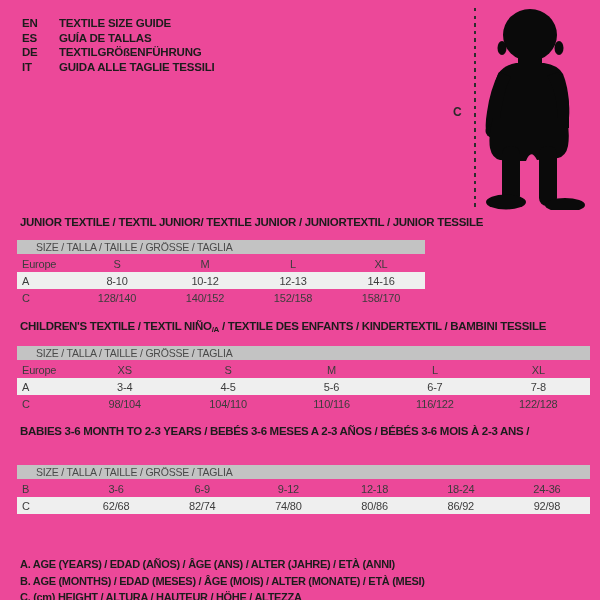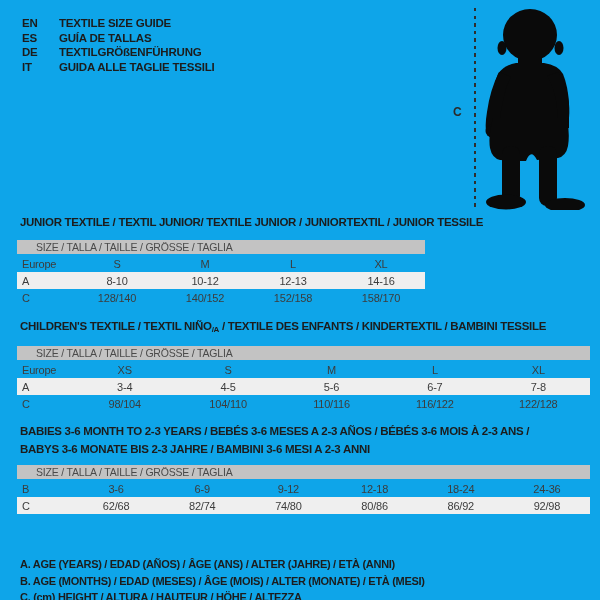--- a/index.html
+++ b/index.html
@@ -1,18 +1,18 @@
 <!DOCTYPE html>
 <html><head>
 <meta charset="utf-8">
 <style>
   * { margin:0; padding:0; box-sizing:border-box; }
   html,body { background:#ffffff; }
   .canvas {
-    position:relative; width:600px; height:600px; background:#0ea5e9;
+    position:relative; width:600px; height:600px; background:#ec4899;
     font-family:"Liberation Sans", sans-serif; color:#1c1c1c; overflow:hidden;
   }
   
   .lang-block { position:absolute; left:22px; top:16px; }
   .lang-row { display:flex; height:14.6px; align-items:center; }
   .lang-code { width:37px; font-size:11.5px; font-weight:bold; letter-spacing:-0.2px; }
   .lang-title { font-size:11.5px; font-weight:bold; letter-spacing:-0.2px;text-align:right; }
   
   .measure-line {
     position:absolute; left:474px; top:8px; width:2px; height:200px;
@@ -142,21 +142,20 @@
       <span class="val">98/104</span>
       <span class="val">104/110</span>
       <span class="val">110/116</span>
       <span class="val">116/122</span>
       <span class="val">122/128</span>
     </div>
   </div>
 
   <div class="section-title two-line" style="top:423px;">
     <div>BABIES 3-6 MONTH TO 2-3 YEARS / BEBÉS 3-6 MESES A 2-3 AÑOS / BÉBÉS 3-6 MOIS À 2-3 ANS /</div>
-    <div>BABYS 3-6 MONATE BIS 2-3 JAHRE / BAMBINI 3-6 MESI A 2-3 ANNI</div>
   </div>
   <div class="table t3">
     <div class="size-bar">SIZE / TALLA / TAILLE / GRÖSSE / TAGLIA</div>
     <div class="trow cols6">
       <span class="lbl">B</span>
       <span class="val">3-6</span>
       <span class="val">6-9</span>
       <span class="val">9-12</span>
       <span class="val">12-18</span>
       <span class="val">18-24</span>

